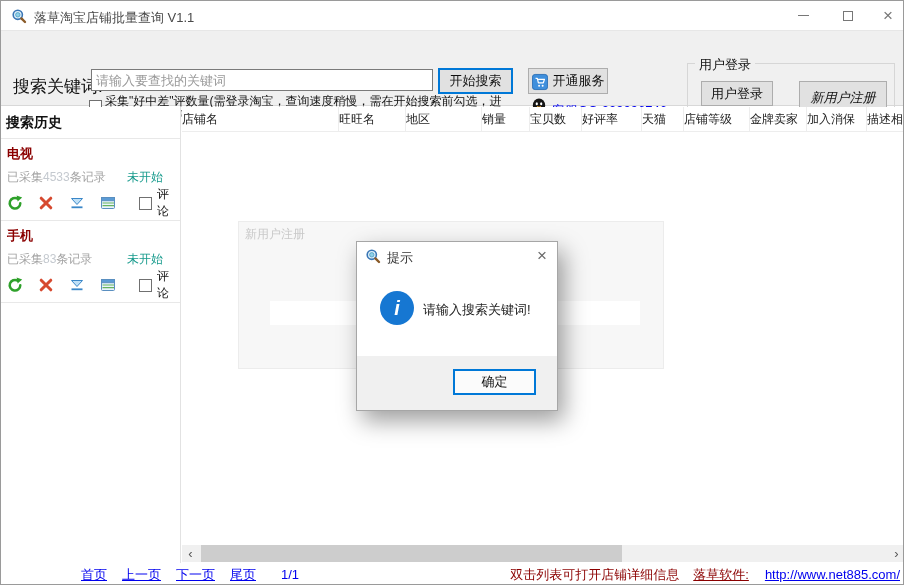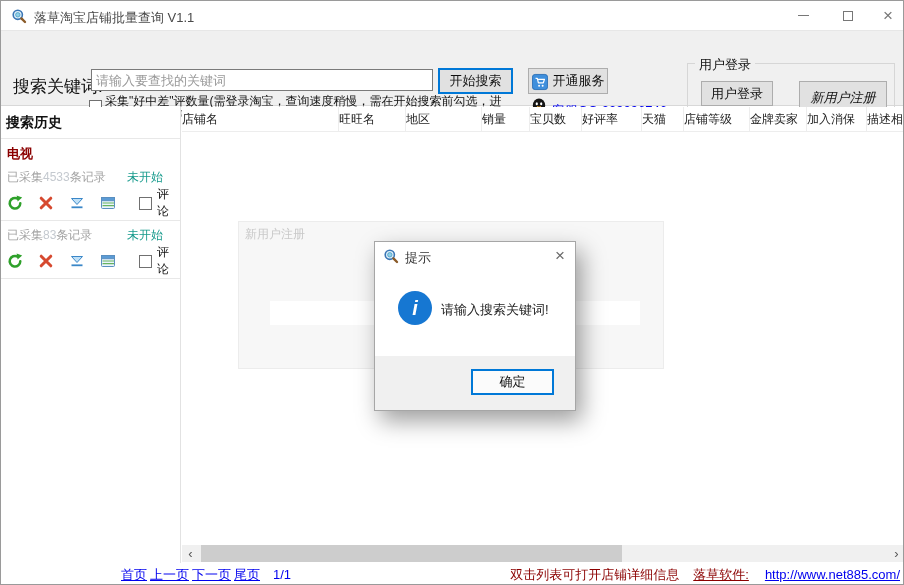--- a/index.html
+++ b/index.html
@@ -60,31 +60,31 @@
 
   
   .hscroll{position:absolute;left:181px;top:544px;width:723px;height:17px;background:#f0f0f0;}
   .hs-arrow{position:absolute;top:0;width:17px;height:17px;display:flex;align-items:center;justify-content:center;color:#555;font-size:13px;}
   .hs-left{left:0;}
   .hs-right{right:0;}
   .hs-thumb{position:absolute;left:19px;top:0;width:421px;height:17px;background:#cdcdcd;}
 
   
   .statusbar{position:absolute;left:0;top:562px;width:904px;height:23px;background:#fff;display:flex;align-items:center;font-size:13px;}
-  .pag{display:flex;gap:3px;margin-left:120px;align-items:center;}
+  .pag{display:flex;gap:15px;margin-left:80px;align-items:center;}
   .pag a{color:#0000ee;text-decoration:underline;}
   .pag .pageno{color:#0000ee;margin-left:10px;text-decoration:none;}
   .status-right{margin-left:auto;display:flex;gap:14px;align-items:center;padding-right:5px;white-space:nowrap;}
   .hint-text{color:#8b0000;}
   .brand a{text-decoration:underline;}
   .brand .brand-name{color:#8b0000;text-decoration:underline;}
   .brand .brand-url{color:#0000ee;text-decoration:underline;padding-left:16px;}
 
   
-  .dialog{position:absolute;left:373px;top:240px;width:202px;height:170px;background:#fff;border:1px solid #a6a6a6;box-shadow:6px 10px 22px rgba(0,0,0,0.38);z-index:50;}
+  .dialog{position:absolute;left:355px;top:240px;width:202px;height:170px;background:#fff;border:1px solid #a6a6a6;box-shadow:6px 10px 22px rgba(0,0,0,0.38);z-index:50;}
   .dlg-titlebar{position:relative;height:28px;background:#fff;}
   .dlg-titlebar .appicon{position:absolute;left:8px;top:6px;width:16px;height:16px;}
   .dlg-title{position:absolute;left:30px;top:7px;font-size:13px;color:#333;}
   .dlg-close{position:absolute;right:0;top:0;width:30px;height:28px;display:flex;align-items:center;justify-content:center;color:#6a6a6a;font-size:17px;}
   .dlg-body{position:relative;height:87px;background:#fff;}
   .info-circle{position:absolute;left:23px;top:21px;width:34px;height:34px;border-radius:50%;background:#1677d2;color:#fff;display:flex;align-items:center;justify-content:center;font-size:20px;font-weight:bold;font-style:italic;}
   .dlg-msg{position:absolute;left:66px;top:31px;font-size:13px;color:#222;white-space:nowrap;}
   .dlg-footer{position:absolute;left:0;bottom:0;width:100%;height:54px;background:#f0f0f0;}
   .btn-ok{position:absolute;right:21px;top:13px;width:83px;height:26px;background:#fbfbfb;border:2px solid #0078d7;display:flex;align-items:center;justify-content:center;font-size:13px;color:#111;margin-left:8px;}
 </style>
@@ -194,20 +194,21 @@
             <path d="M2.5 8 H14 M2.5 10.6 H14" stroke="#67b35f" stroke-width="1.2"></path>
           </svg>
         </span>
         <span class="chk-comment"></span>
         <span class="comment-label">评论</span>
       </div>
     </div>
     <div class="sb-sep"></div>
 
     <div class="entry">
+      <div class="entry-kw">手机</div>
       <div class="entry-info">
         <span>已采集</span><span class="cnt">83</span><span>条记录</span>
         <span class="entry-status">未开始</span>
       </div>
       <div class="entry-actions">
         <span class="icon16">
           <svg width="16" height="16" viewBox="0 0 16 16">
             <path d="M13.3 8.2 A5.3 5.3 0 1 1 10.6 3.6" fill="none" stroke="#2fa12b" stroke-width="2.5" stroke-linecap="round"></path>
             <polygon points="9.6,0.6 15.2,2.6 10.6,6.4" fill="#2fa12b"></polygon>
           </svg>

